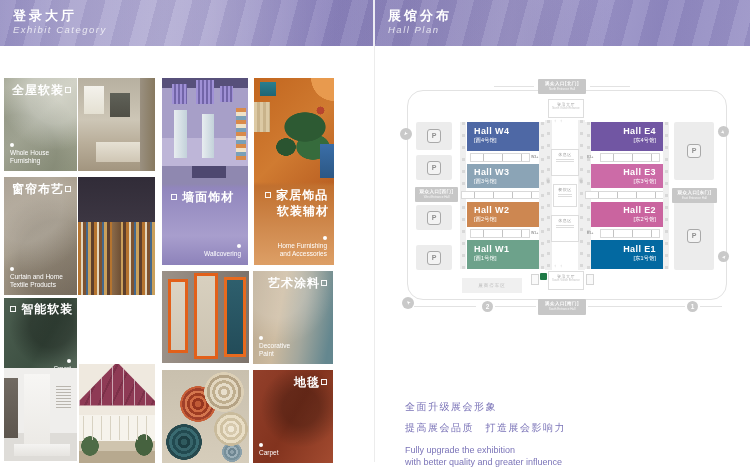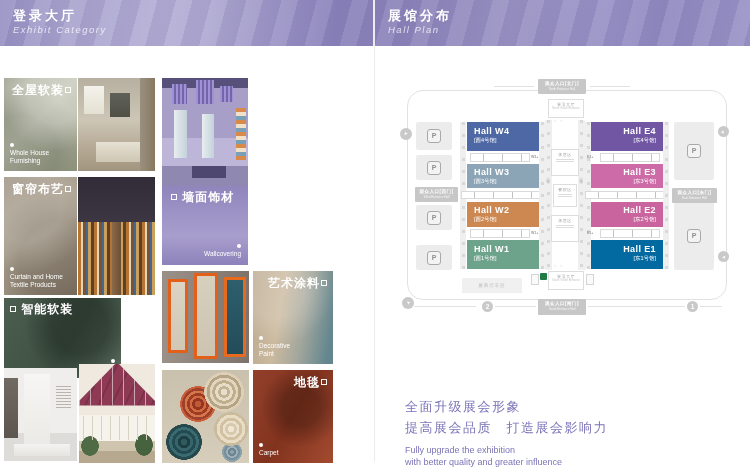--- a/index.html
+++ b/index.html
@@ -56,21 +56,21 @@
           font-size:7px;line-height:12px;text-align:center;background:rgba(255,255,255,.4);}
   .circ{border-radius:50%;background:#c9c9c9;color:#fff;text-align:center;font-weight:bold;}
   .circ.num{font-size:6.5px;line-height:11px;}
   .circ.arr{font-size:5px;line-height:12px;}
   .flv{writing-mode:vertical-rl;font-size:3px;color:#c6c6c6;letter-spacing:1px;}
   .uarr{font-size:4px;color:#bdbdbd;letter-spacing:4px;}
   .exitbox{background:#1f7a46;border-radius:1px;}
   .sbox{border:1px solid #d5d5d5;background:#fafafa;box-sizing:border-box;}
 
   
-  .tag-zh{font-size:13px;letter-spacing:1.5px;line-height:21px;}
+  .tag-zh{font-size:10px;letter-spacing:1.5px;line-height:21px;}
   .tag-en{font-size:9px;line-height:12px;margin-top:6px;}
 </style>
 </head>
 <body>
 
 <div id="canvas">
 
   <div class="a hdr">
     <div class="a hdr-zh" style="left:13px;top:7px;">登录大厅</div>
     <div class="a hdr-en" style="left:13px;top:24px;">Exhibit  Category</div>
@@ -103,38 +103,52 @@
                   repeating-linear-gradient(90deg,#a091d6 0 2px,#7265a8 2px 4px) 58px 8px / 13px 16px no-repeat,
                   linear-gradient(90deg,#e8edf0,#c3d2da) 12px 32px / 13px 48px no-repeat,
                   linear-gradient(90deg,#e8edf0,#c3d2da) 40px 36px / 12px 44px no-repeat,
                   repeating-linear-gradient(180deg,#d98a4a 0 4px,#f0e2c8 4px 8px,#7aa0b8 8px 12px) 74px 30px / 10px 52px no-repeat,
                   linear-gradient(#4e4870,#4e4870) 30px 88px / 34px 12px no-repeat,
                   linear-gradient(180deg,#57507a 0 10px,#a79fc8 10px 60px,#beb6d8 60px 88px,#8f88b0 88px 110px) 0 0 / 86px 110px no-repeat;">
     <div class="zh" style="left:8px;top:112px;"><span class="sq"></span> <span>墙面饰材</span></div>
     <div class="en right" style="right:7px;bottom:7px;"><span class="dot"></span><span>Wallcovering</span></div>
   </div>
 
+  <div class="tile" style="left:254px;top:78px;width:80px;height:187px;background-color:#c97a39;
+       background:linear-gradient(180deg, rgba(0,0,0,0) 0 104px, #c1702f 108px, #d08a4e 150px, #dd9f66 187px) 0 0 / 80px 187px no-repeat,
+                  linear-gradient(#2a7e8e,#1f6574) 6px 4px / 16px 14px no-repeat,
+                  repeating-linear-gradient(90deg,#dcc9a4 0 3px,#c9b38b 3px 6px) 0 24px / 16px 30px no-repeat,
+                  radial-gradient(circle at 100% 0, #e89a4e 0 55%, rgba(0,0,0,0) 56%) 48px 0 / 32px 26px no-repeat,
+                  radial-gradient(circle closest-side,#b8452e 0 88%,rgba(0,0,0,0) 90%) 62px 28px / 9px 9px no-repeat,
+                  linear-gradient(#3a6ea8,#2c5784) 66px 66px / 14px 34px no-repeat,
+                  radial-gradient(ellipse closest-side, #2d5a33 0 96%, rgba(0,0,0,0) 100%) 30px 34px / 42px 30px no-repeat,
+                  radial-gradient(ellipse closest-side, #366b3c 0 96%, rgba(0,0,0,0) 100%) 42px 56px / 34px 26px no-repeat,
+                  radial-gradient(ellipse closest-side, #2a5430 0 96%, rgba(0,0,0,0) 100%) 22px 60px / 20px 18px no-repeat,
+                  linear-gradient(135deg,#c2661f,#d07b31 55%,#b95f22) 0 0 / 80px 110px no-repeat;">
+    <div class="zh" style="left:10px;top:110px;"><span class="sq"></span> <span>家居饰品</span><span class="zh2">软装辅材</span></div>
+    <div class="en right" style="right:7px;bottom:7px;width:62px;"><span class="dot"></span><span>Home Furnishing and Accessories</span></div>
+  </div>
 
   <div class="tile" style="left:4px;top:177px;width:73px;height:118px;background-color:#9a8f80;
        background:radial-gradient(circle at 30% 25%, rgba(255,255,255,.18) 0 35%, transparent 65%),
                   radial-gradient(circle at 75% 70%, rgba(50,40,30,.22) 0 40%, transparent 70%),
                   linear-gradient(150deg,#9a8f80,#b1a795 50%,#887d6e);">
     <div class="zh" style="top:5px;right:5px;"><span>窗帘布艺</span><span class="sq"></span></div>
     <div class="en" style="left:6px;bottom:6px;width:62px;"><span class="dot"></span><span>Curtain and Home Textile Products</span></div>
   </div>
 
   <div class="tile" style="left:78px;top:177px;width:77px;height:118px;background-color:#5d3f2c;
        background:linear-gradient(#312c38,#3c3642) 0 0 / 77px 45px no-repeat,
                   repeating-linear-gradient(90deg,#d27b2e 0 6px,#28241f 6px 10px,#3f77ae 10px 16px,#28241f 16px 20px,#c23b2c 20px 26px,#28241f 26px 30px) 4px 8px / 69px 26px no-repeat,
                   linear-gradient(90deg,#8a6a4a,#6f4f33) 34px 40px / 9px 78px no-repeat,
                   repeating-linear-gradient(90deg,#b5742f 0 3px,#e2d5bc 3px 5px,#7e5230 5px 8px,#44688c 8px 10px,#caa05c 10px 13px,#5d3f2c 13px 16px) 0 45px / 77px 73px no-repeat;"></div>
 
   <div class="tile" style="left:4px;top:298px;width:73px;height:80px;background-color:#44574a;
        background:radial-gradient(circle at 65% 35%, rgba(0,0,0,.28) 0 30%, transparent 60%),
-                  linear-gradient(120deg,#4c5e50,#3d5042 55%,#5a6c5e);padding-left:44px;">
+                  linear-gradient(120deg,#4c5e50,#3d5042 55%,#5a6c5e);">
     <div class="zh" style="left:5px;top:4px;"><span class="sq"></span> <span>智能软装</span></div>
     <div class="en right" style="right:6px;bottom:5px;"><span class="dot"></span><span>Smart</span></div>
   </div>
 
   <div class="tile" style="left:4px;top:368px;width:73px;height:93px;background-color:#e8e6e2;
        background:linear-gradient(#716a62,#5d564e) 0 10px / 14px 60px no-repeat,
                   repeating-linear-gradient(180deg,#c77a3a 0 3px,#8a5a7a 3px 6px,#4a6a8a 6px 9px) 5px 28px / 6px 16px no-repeat,
                   linear-gradient(#f7f6f4,#eceae6) 20px 6px / 26px 70px no-repeat,
                   repeating-linear-gradient(180deg,#b9b5ae 0 1px,transparent 1px 3px) 52px 18px / 15px 22px no-repeat,
                   linear-gradient(#f4f3f1,#e6e4e0) 10px 76px / 56px 12px no-repeat,

